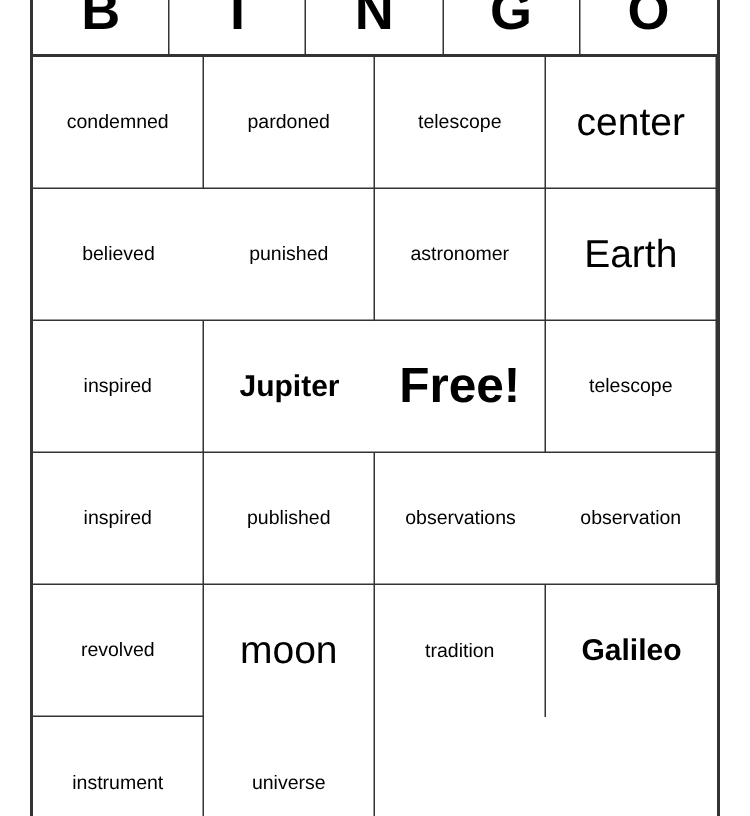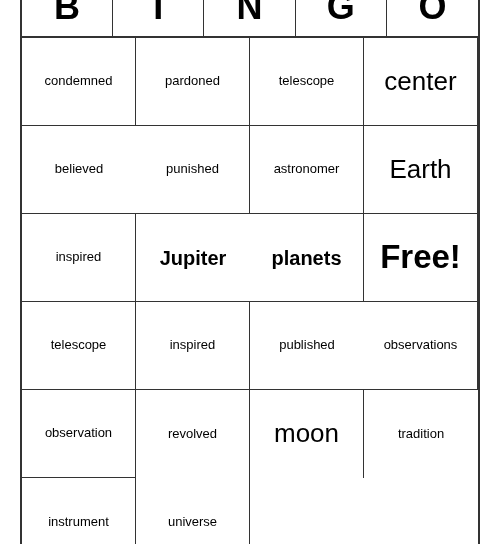--- a/index.html
+++ b/index.html
@@ -122,23 +122,20 @@
       <div class="bingo-cell">
         <span class="cell-text large">Earth</span>
       </div>
       <div class="bingo-cell">
         <span class="cell-text">inspired</span>
       </div>
       <div class="bingo-cell">
         <span class="cell-text medium">Jupiter</span>
       </div>
       <div class="bingo-cell">
-        <span class="cell-text medium">planets</span>
-      </div>
-      <div class="bingo-cell">
         <span class="cell-text free">Free!</span>
       </div>
       <div class="bingo-cell">
         <span class="cell-text">telescope</span>
       </div>
       <div class="bingo-cell">
         <span class="cell-text">inspired</span>
       </div>
       <div class="bingo-cell">
         <span class="cell-text">published</span>
@@ -152,19 +149,22 @@
       <div class="bingo-cell">
         <span class="cell-text">revolved</span>
       </div>
       <div class="bingo-cell">
         <span class="cell-text large">moon</span>
       </div>
       <div class="bingo-cell">
         <span class="cell-text">tradition</span>
       </div>
       <div class="bingo-cell">
+        <span class="cell-text medium">Galileo</span>
+      </div>
+      <div class="bingo-cell">
         <span class="cell-text">instrument</span>
       </div>
       <div class="bingo-cell">
         <span class="cell-text">universe</span>
       </div>
     </div>
 </div>
 
 </body></html>

